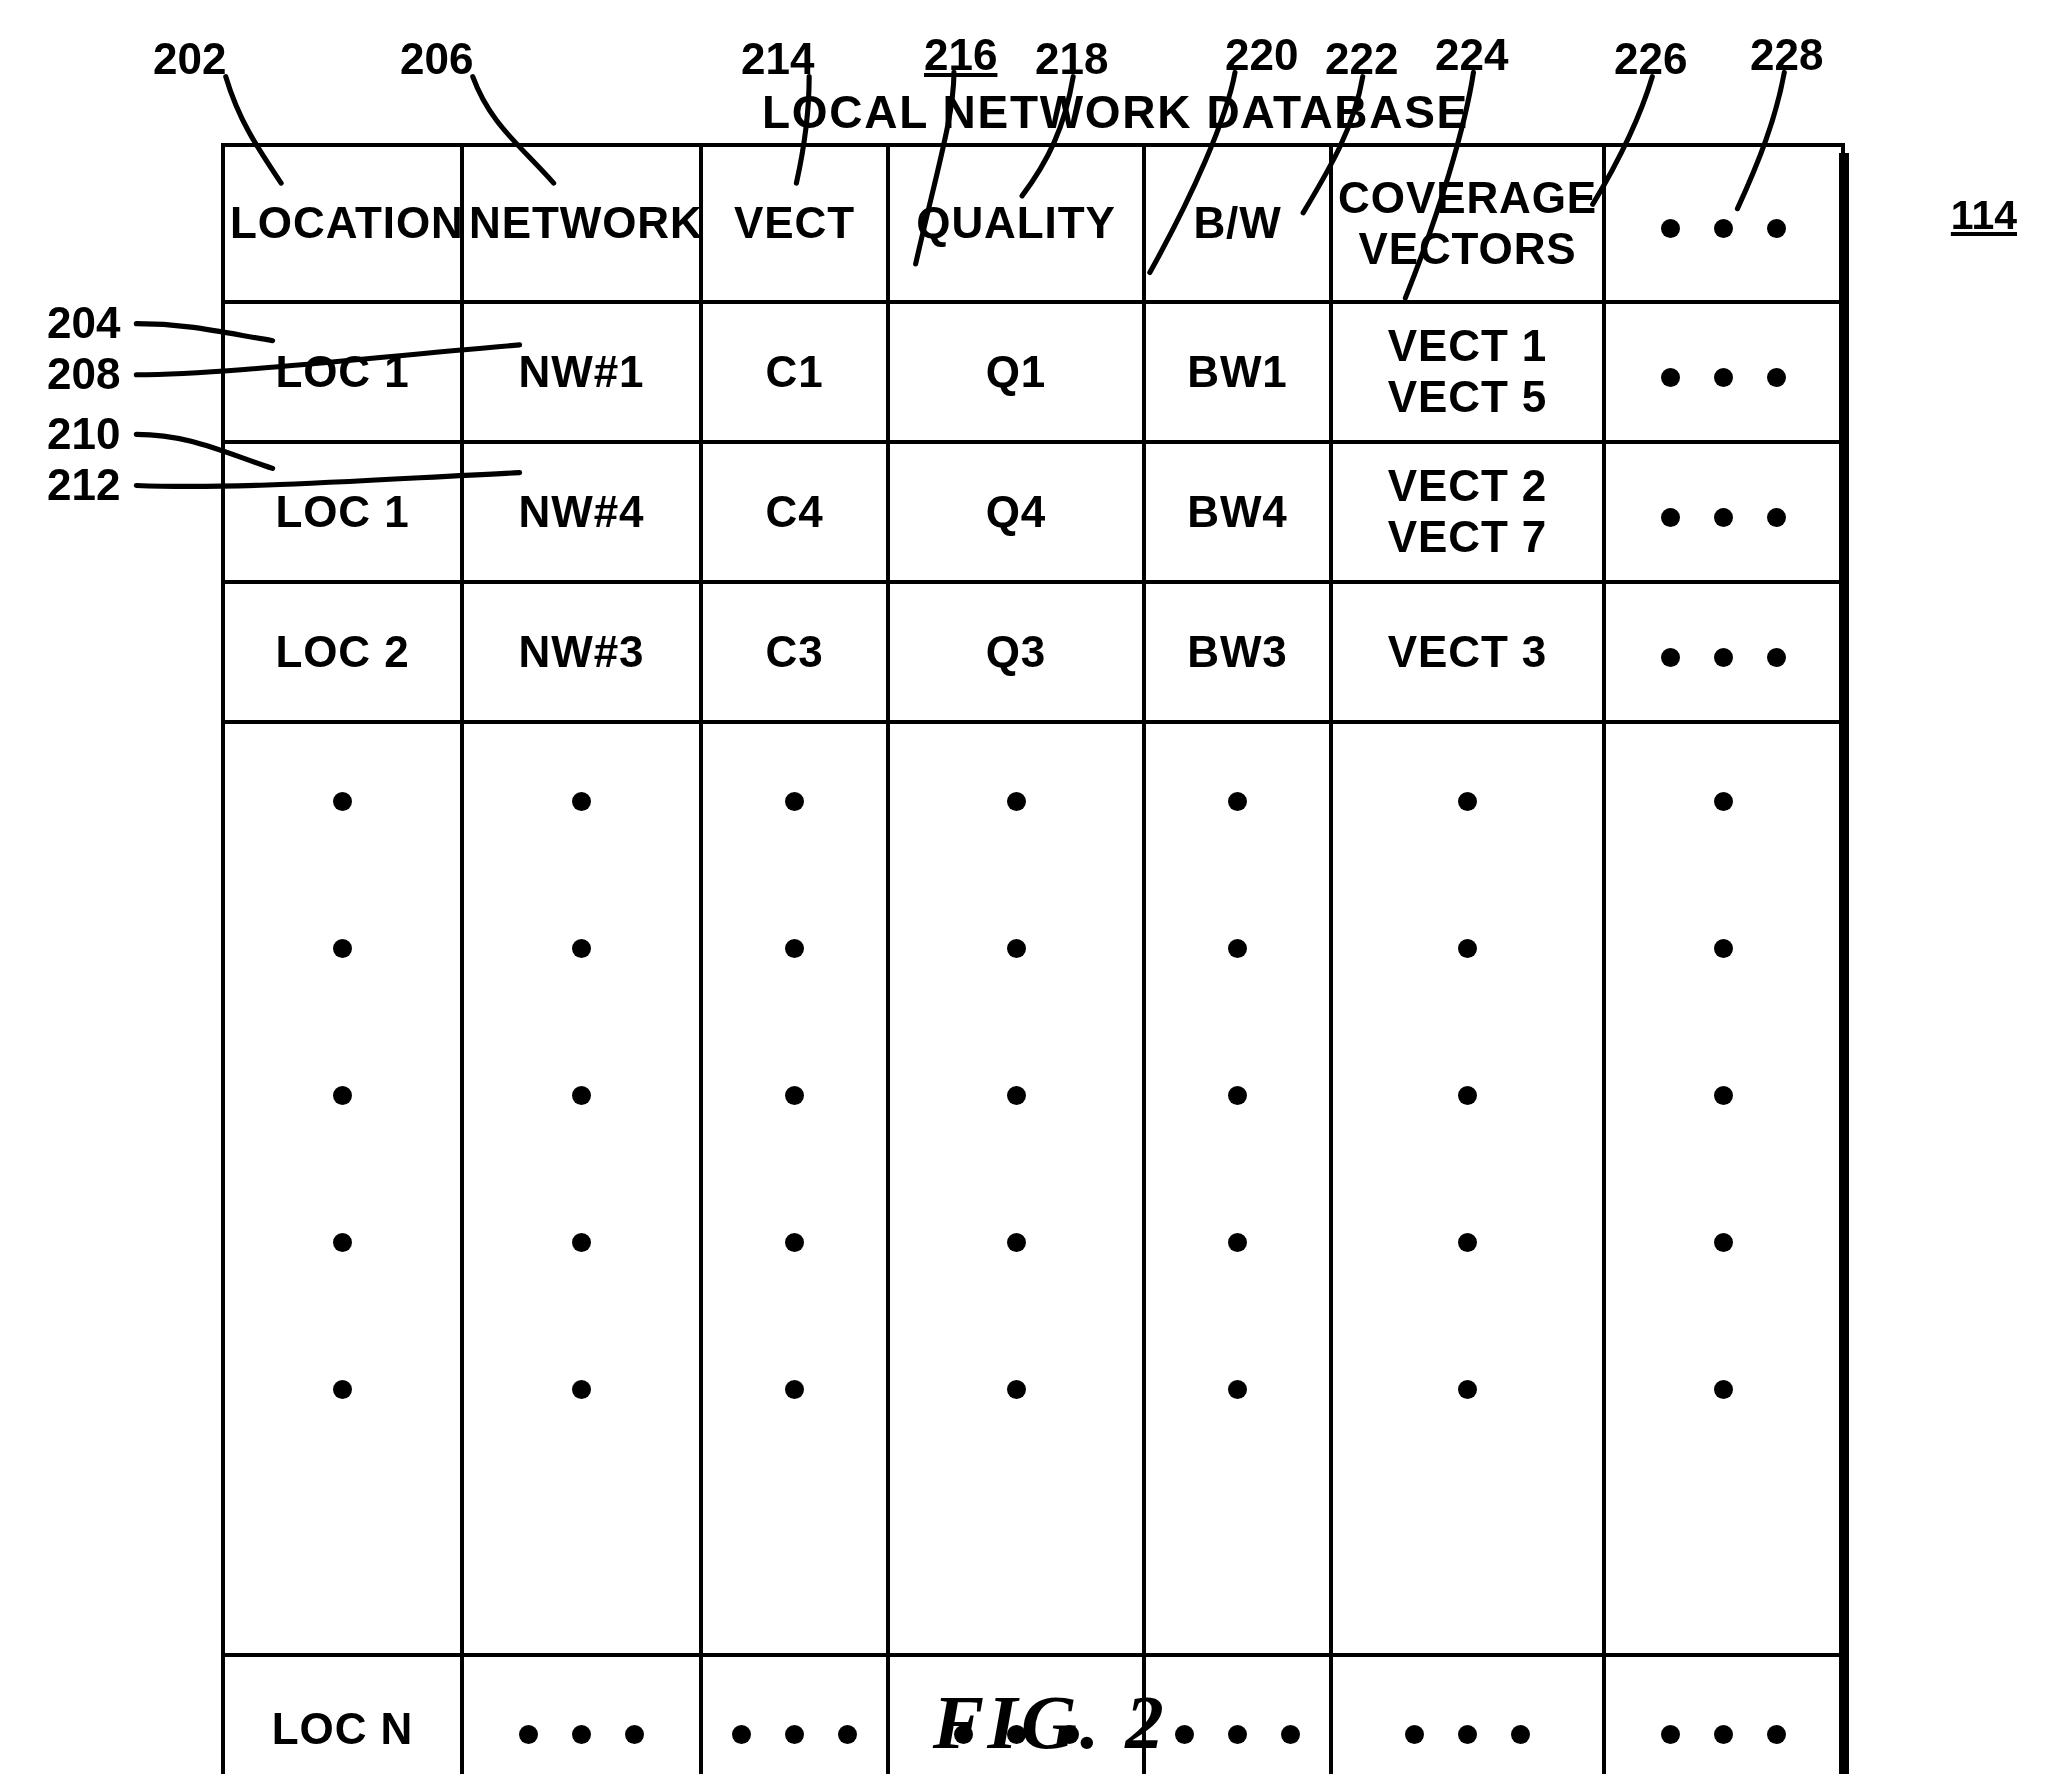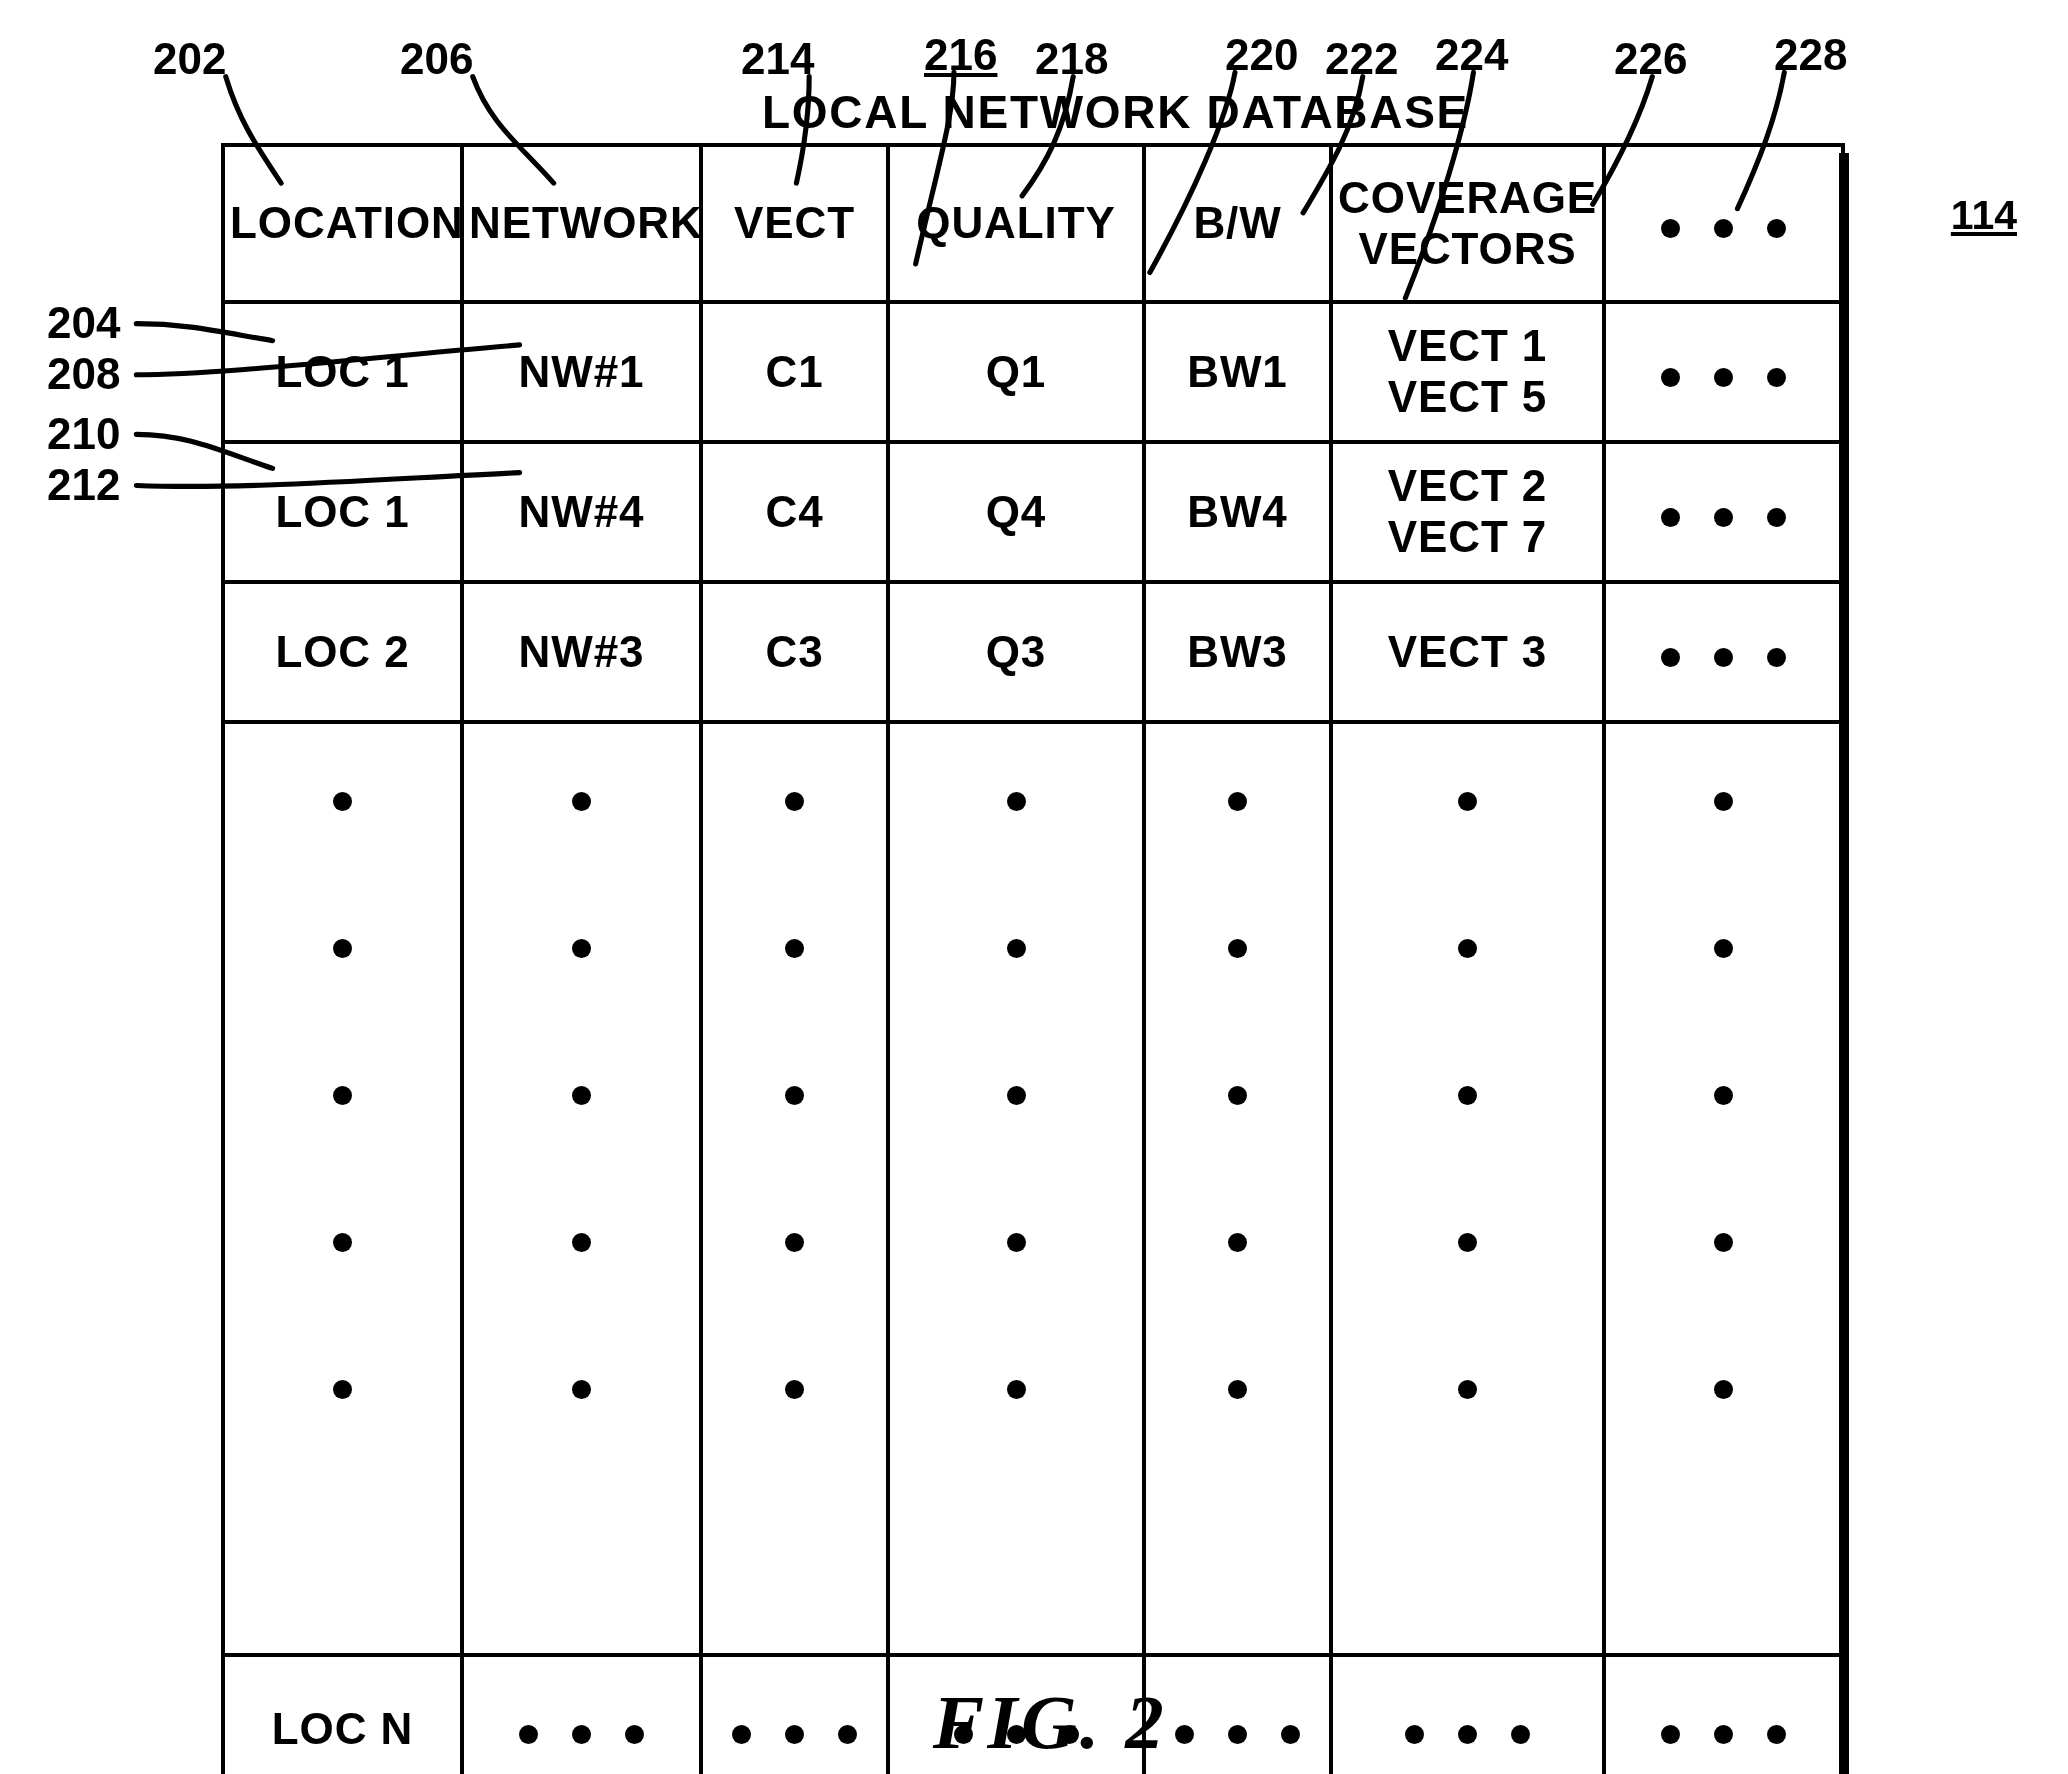--- a/index.html
+++ b/index.html
@@ -155,21 +155,21 @@
 
   <div class="ref-label" style="left:153px; top:34px;">202</div>
   <div class="ref-label" style="left:400px; top:34px;">206</div>
   <div class="ref-label" style="left:741px; top:34px;">214</div>
   <div class="ref-label" style="left:924px; top:30px;text-decoration:underline;">216</div>
   <div class="ref-label" style="left:1035px; top:34px;">218</div>
   <div class="ref-label" style="left:1197px; top:30px;margin-left:28px;">220</div>
   <div class="ref-label" style="left:1325px; top:34px;">222</div>
   <div class="ref-label" style="left:1435px; top:30px;">224</div>
   <div class="ref-label" style="left:1614px; top:34px;">226</div>
-  <div class="ref-label" style="left:1750px; top:30px;margin-left:24px;">228</div>
+  <div class="ref-label" style="left:1750px; top:30px;">228</div>
 
   <div class="ref-label" style="left:47px; top:298px;">204</div>
   <div class="ref-label" style="left:47px; top:349px;">208</div>
   <div class="ref-label" style="left:47px; top:409px;">210</div>
   <div class="ref-label" style="left:47px; top:460px;">212</div>
 
   <div class="table-wrap">
     <div class="table-outer">
       <table class="db">
         <colgroup>

